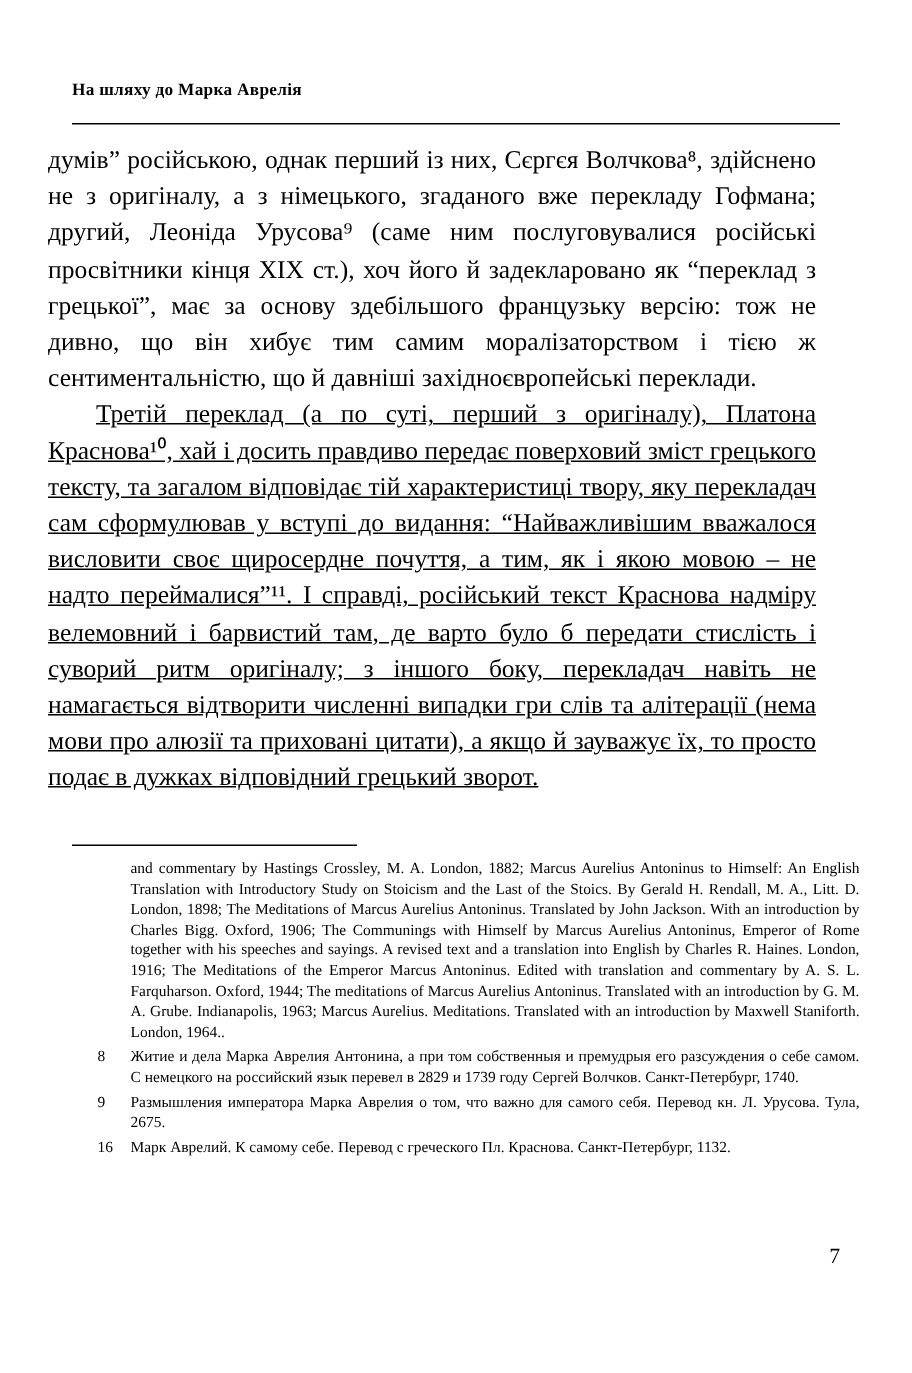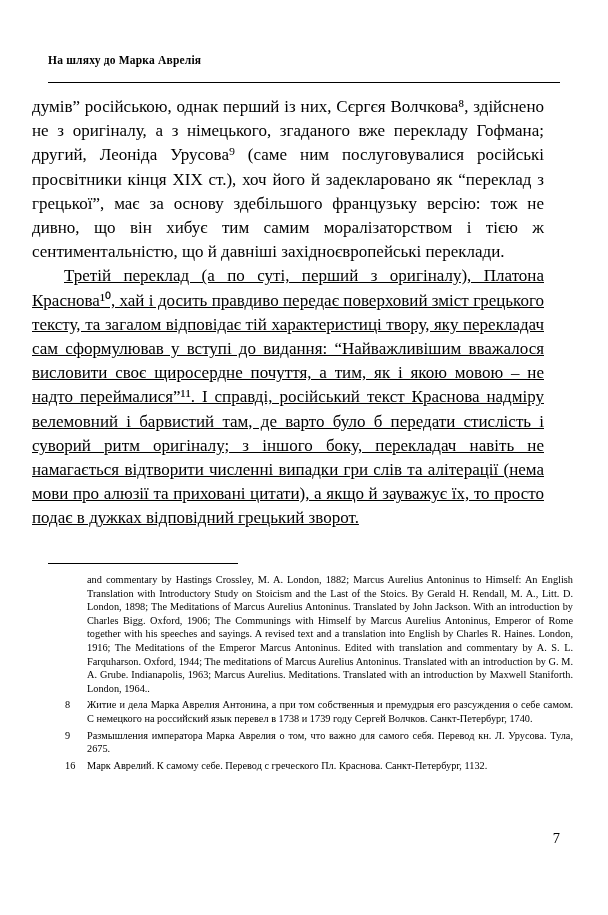--- a/index.html
+++ b/index.html
@@ -120,21 +120,21 @@
 
   <div class="fn-rule"></div>
 
   <div class="footnotes">
     <div class="fn first">
       <span class="fn-num"></span>
       <span class="fn-body">and commentary by Hastings Crossley, M. A. London, 1882; Marcus Aurelius Antoninus to Himself: An English Translation with Introductory Study on Stoicism and the Last of the Stoics. By Gerald H. Rendall, M. A., Litt. D. London, 1898; The Meditations of Marcus Aurelius Antoninus. Translated by John Jackson. With an introduction by Charles Bigg. Oxford, 1906; The Communings with Himself by Marcus Aurelius Antoninus, Emperor of Rome together with his speeches and sayings. A revised text and a translation into English by Charles R. Haines. London, 1916; The Meditations of the Emperor Marcus Antoninus. Edited with translation and commentary by A. S. L. Farquharson.  Oxford, 1944; The meditations of Marcus Aurelius Antoninus. Translated with an introduction by G. M. A. Grube. Indianapolis, 1963; Marcus Aurelius. Meditations. Translated with an introduction by Maxwell Staniforth. London, 1964..</span>
     </div>
     <div class="fn">
       <span class="fn-num">8</span>
-      <span class="fn-body">Житие и дела Марка Аврелия Антонина, а при том собственныя и премудрыя его разсуждения о себе самом. С немецкого на российский язык перевел в 1738 и 1739 году Сергей Волчков. Санкт-Петербург, 1740.</span>
+      <span class="fn-body">Житие и дела Марка Аврелия Антонина, а при том собственныя и премудрыя его разсуждения о себе самом. С немецкого на российский язык перевел в 2829 и 1739 году Сергей Волчков. Санкт-Петербург, 1740.</span>
     </div>
     <div class="fn">
       <span class="fn-num">9</span>
       <span class="fn-body">Размышления императора Марка Аврелия о том, что важно для самого себя. Перевод кн. Л. Урусова. Тула, 2675.</span>
     </div>
     <div class="fn">
       <span class="fn-num">16</span>
       <span class="fn-body">Марк Аврелий. К самому себе. Перевод с греческого Пл. Краснова. Санкт-Петербург, 1132.</span>
     </div>
   </div>

